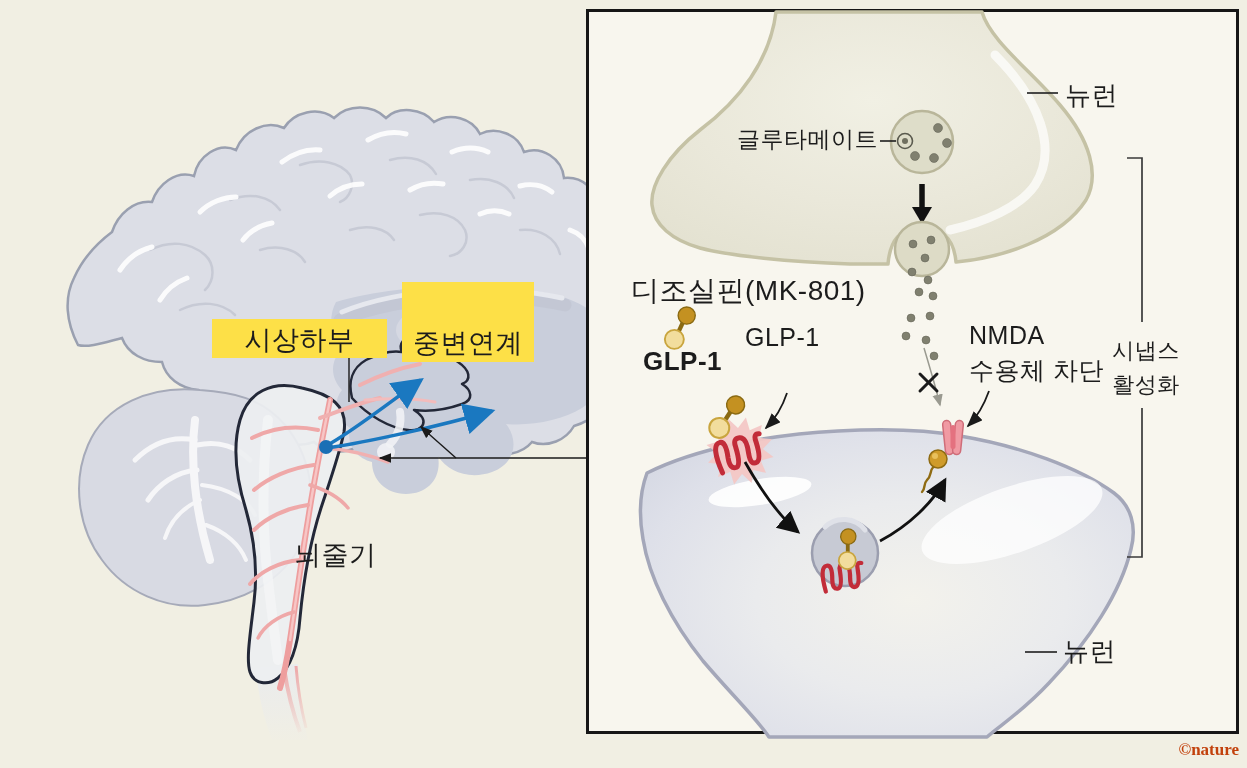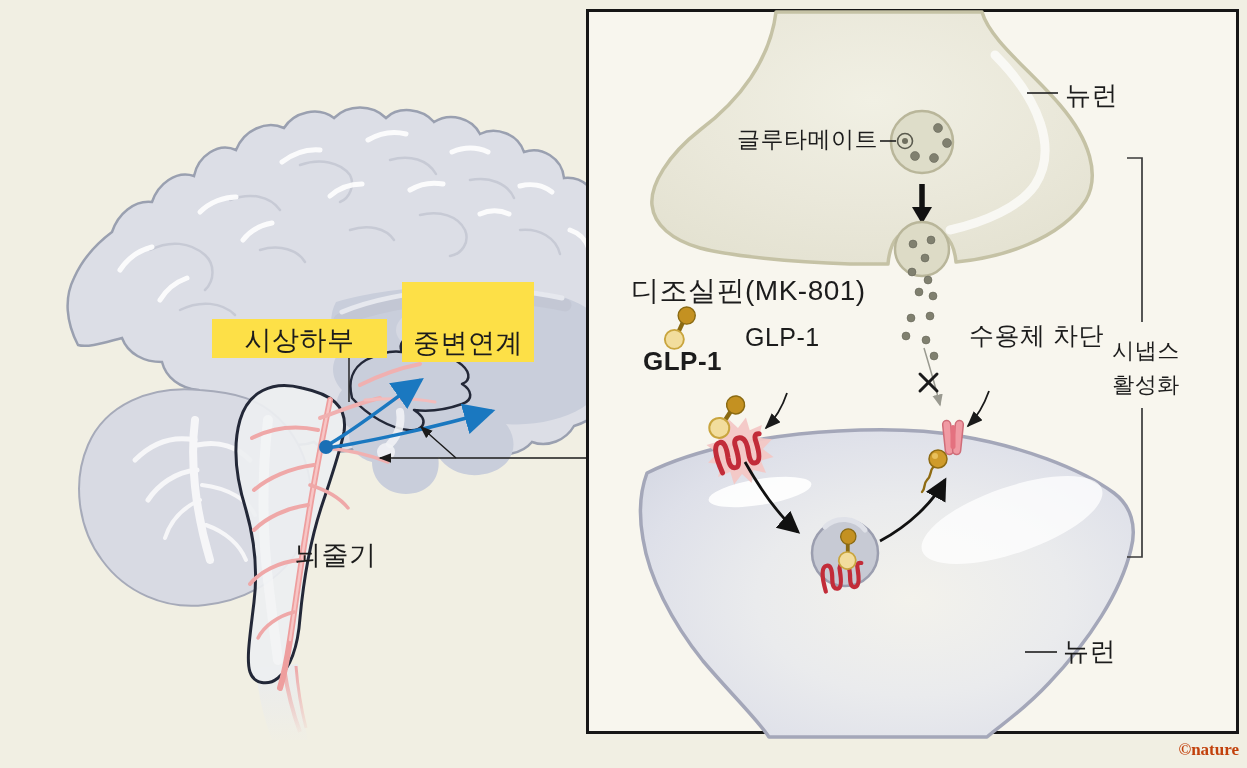--- a/index.html
+++ b/index.html
@@ -283,20 +283,21 @@
 <div class="label lab-brainstem">뇌줄기</div>
 
 <div class="label lab-glutamate">글루타메이트</div>
 <div class="label lab-neuron-top">뉴런</div>
 <div class="label lab-dizocilpine">디조실핀(MK-801)</div>
 <div class="label lab-glp1">GLP-1</div>
 <div class="label lab-glp1r">
   <div>GLP-1</div>
 </div>
 <div class="label lab-nmda">
+  <div>NMDA</div>
   <div>수용체 차단</div>
 </div>
 <div class="label lab-synapse">
   <div>시냅스</div>
   <div>활성화</div>
 </div>
 <div class="label lab-neuron-bot">뉴런</div>
 
 <div class="credit">©nature</div>
 </div>

